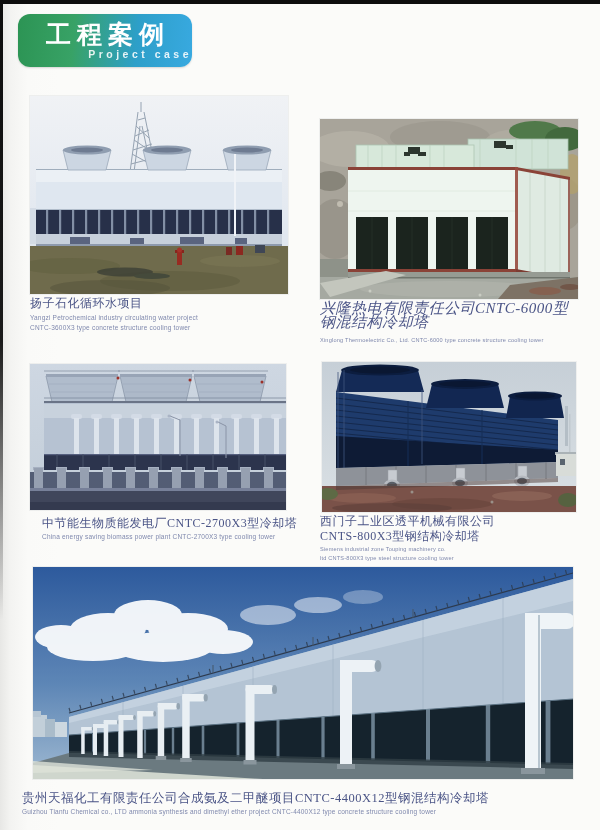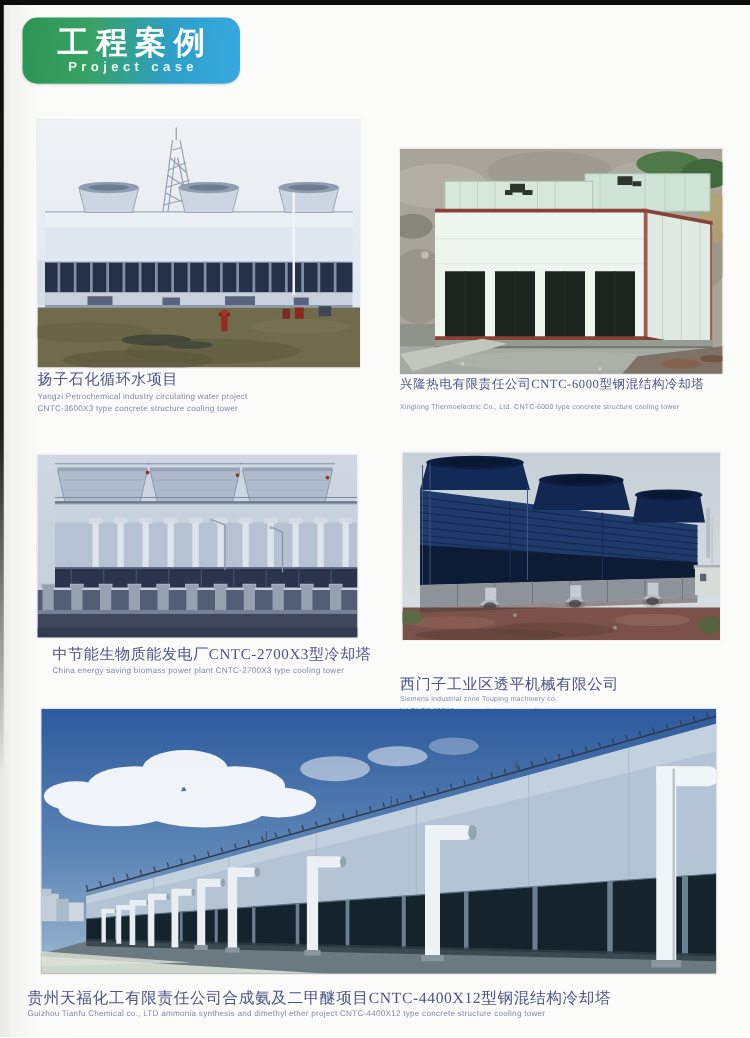--- a/index.html
+++ b/index.html
@@ -12,28 +12,28 @@
   .scan-edge-left{position:absolute;left:0;top:0;width:3px;height:620px;
     background:linear-gradient(180deg,#0d0d0d 0%,#1a1a1a 55%,rgba(40,40,40,0) 100%);}
   .header-badge{
     position:absolute;left:18px;top:14px;width:174px;height:53px;border-radius:12px;
     background:linear-gradient(95deg,#2c9454 0%,#38a266 32%,#2d9fc9 68%,#38a9e0 100%);
     box-shadow:0 1px 2px rgba(0,0,0,0.15);
   }
   .header-title-cn{margin-top:6px;text-align:center;color:#ffffff;font-weight:bold;
     font-size:25px;letter-spacing:6px;text-indent:6px;line-height:28px;
     font-family:"Liberation Sans",sans-serif;}
-  .header-title-en{text-align:center;color:rgba(255,255,255,0.88);font-weight:bold;
+  .header-title-en{text-align:right;color:rgba(255,255,255,0.88);font-weight:bold;
     font-size:10.5px;letter-spacing:3.5px;line-height:13px;text-indent:3px;}
   .photo{position:absolute;box-shadow:0 0 0 1px rgba(70,80,100,0.07);}
   .photo svg{display:block;filter:blur(0.2px) saturate(0.96);}
   .caption{position:absolute;text-align:left;}
   .cap-cn{font-family:"Liberation Serif",serif;color:#4a5486;font-size:12px;
     line-height:15px;letter-spacing:0.5px;}
-  .cap-cn.small{font-size:10px;line-height:14px;}
+  .cap-cn.small{font-size:15px;line-height:14px;font-style:italic;}
   .cap-cn.big{font-size:12.5px;}
   .cap-en{font-family:"Liberation Sans",sans-serif;color:#7f88ad;font-size:6.5px;
     line-height:10px;letter-spacing:0.2px;}
   .cap-en.tiny{font-size:5.6px;line-height:8.5px;}
 </style>
 </head>
 <body>
 
 <div class="page">
   <div class="scan-edge-top"></div>
@@ -428,22 +428,23 @@
       <ellipse cx="120" cy="142" rx="50" ry="6" fill="#6b463c" opacity="0.7"></ellipse>
       <ellipse cx="200" cy="134" rx="30" ry="5" fill="#92685a" opacity="0.7"></ellipse>
       <ellipse cx="70" cy="146" rx="60" ry="5" fill="#5e3f38" opacity="0.6"></ellipse>
       <ellipse cx="6" cy="132" rx="10" ry="6" fill="#5d6a44"></ellipse>
       <ellipse cx="246" cy="138" rx="10" ry="7" fill="#56623f"></ellipse>
       <circle cx="90" cy="130" r="1.5" fill="#9a9088"></circle>
         <circle cx="170" cy="140" r="1.5" fill="#9a9088"></circle>
     </svg>
   </figure>
 
-  <div class="caption" style="left:320px;top:540px;width:258px;">
+  <div class="caption" style="left:320px;top:514px;width:258px;">
     <div class="cap-cn">西门子工业区透平机械有限公司</div>
+    <div class="cap-cn">CNTS-800X3型钢结构冷却塔</div>
     <div class="cap-en tiny" style="margin-top:1px;">Siemens industrial zone Touping machinery co.</div>
     <div class="cap-en tiny">ltd CNTS-800X3 type steel structure cooling tower</div>
   </div>
 
   <figure class="photo" style="left:33px;top:567px;width:540px;height:212px;margin:0;">
     <svg width="540" height="212" viewBox="0 0 540 212">
       <defs>
         <linearGradient id="p5sky" x1="0" y1="0" x2="0" y2="1">
           <stop offset="0" stop-color="#2b5aa0"></stop>
             <stop offset="0.55" stop-color="#5c86b8"></stop>

